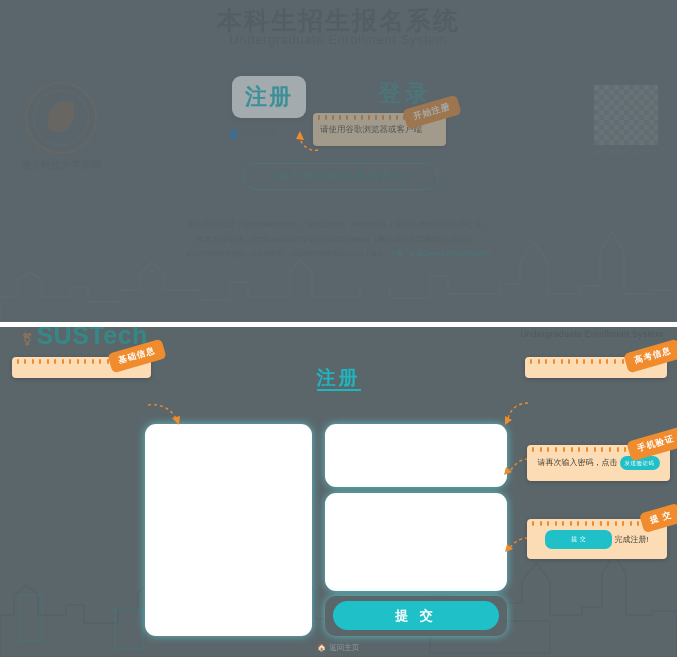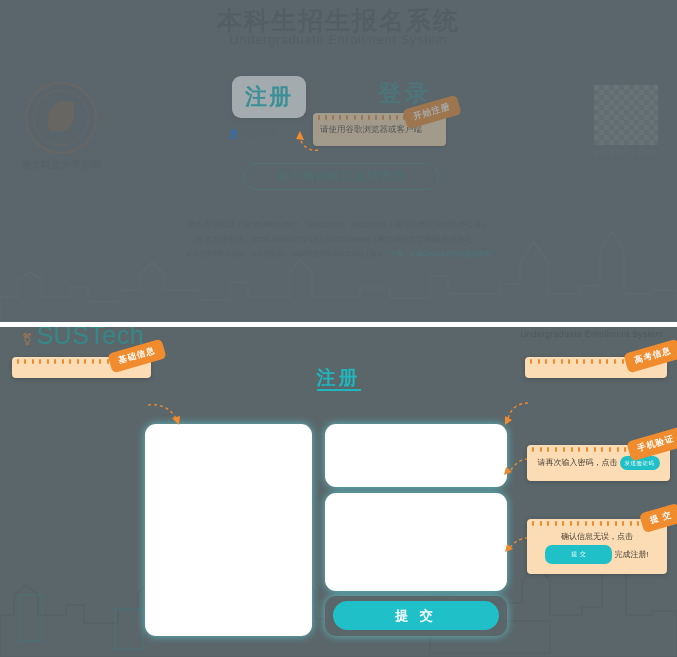--- a/index.html
+++ b/index.html
@@ -112,21 +112,21 @@
   
   .divider { position: absolute; left: 0; top: 322px; width: 677px; height: 5px; background: #ffffff; z-index: 20; }
 
   
   .panel-bot {
     position: absolute; left: 0; top: 327px; width: 677px; height: 330px;
     background: #5b666b; overflow: hidden;
   }
   .bot-logo {
     position: absolute; left: 22px; top: -6px; z-index: 3;
-    font-size: 25px; font-weight: normal; color: #2f8f8e; letter-spacing: 0.5px; opacity: 0.85;
+    font-size: 25px; font-weight: bold; color: #2f8f8e; letter-spacing: 0.5px; opacity: 0.85;
   }
   .bot-logo .torch { font-size: 13px; color: #a8764f; margin-right: 3px; }
   .bot-en {
     position: absolute; right: 14px; top: 2px; z-index: 3;
     font-size: 8.5px; color: #4e595f; letter-spacing: 0.4px;
   }
   .reg-title {
     position: absolute; left: 0; top: 38px; width: 100%; text-align: center; z-index: 3;
     font-size: 19px; font-weight: bold; color: #1fb6bf; letter-spacing: 3px;
   }
@@ -362,20 +362,24 @@
           <path d="M12,2 L20,5 v7 c0,5-8,10-8,10 S4,17 4,12 V5 Z" fill="none" stroke="#9aa2a7" stroke-width="1.8"></path>
           <path d="M8.5,12 l2.5,2.5 4.5,-5" fill="none" stroke="#9aa2a7" stroke-width="1.8"></path>
         </svg>
       <span class="ph">验证码</span>
     </div>
 
     <div class="btn-send" style="left:432px;top:223px;width:66px;">发送验证码</div>
 
     <div class="btn-submit">提 交</div>
 
+    <div class="home-link">
+      <span>🏠</span>
+      <span>返回主页</span>
+    </div>
 
     <div class="note note-a">
       <div class="note-holes">
         <i></i>
           <i></i>
           <i></i>
           <i></i>
           <i></i>
           <i></i>
           <i></i>
@@ -476,21 +480,20 @@
           <i></i>
           <i></i>
           <i></i>
           <i></i>
           <i></i>
           <i></i>
           <i></i>
           <i></i>
       </div>
       <div class="badge-tab">提 交</div>
-      <div class="ntxt">确认信息无误，点击</div>
       <div class="ntxt">
         <span class="mini-pill wide">提 交</span>
         <span>完成注册!</span>
       </div>
     </div>
 
     <svg class="arrow" style="left:502px;top:205px;width:28px;height:24px;" viewBox="0 0 28 24">
       <path class="dashline" d="M26,6 C18,6 12,10 8,16"></path>
       <path d="M3,20 L5,12 L11,17 Z" fill="#f08b2e"></path>
     </svg>

